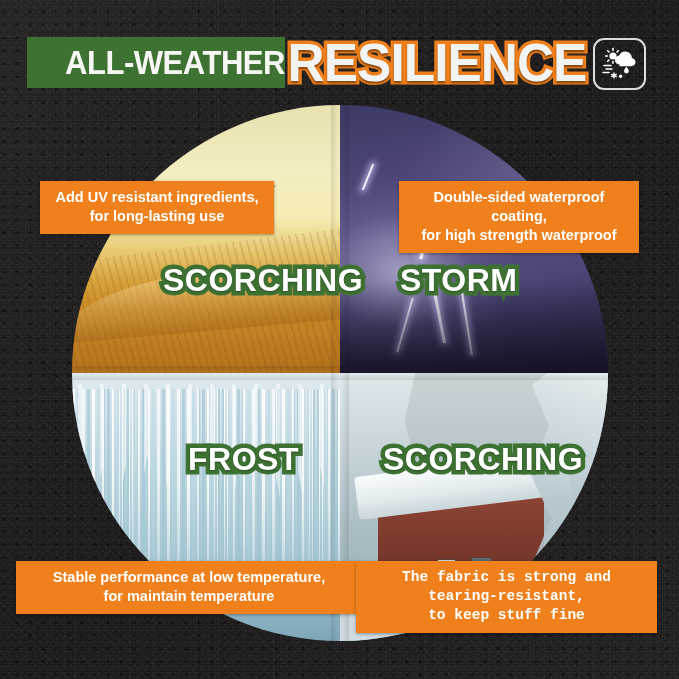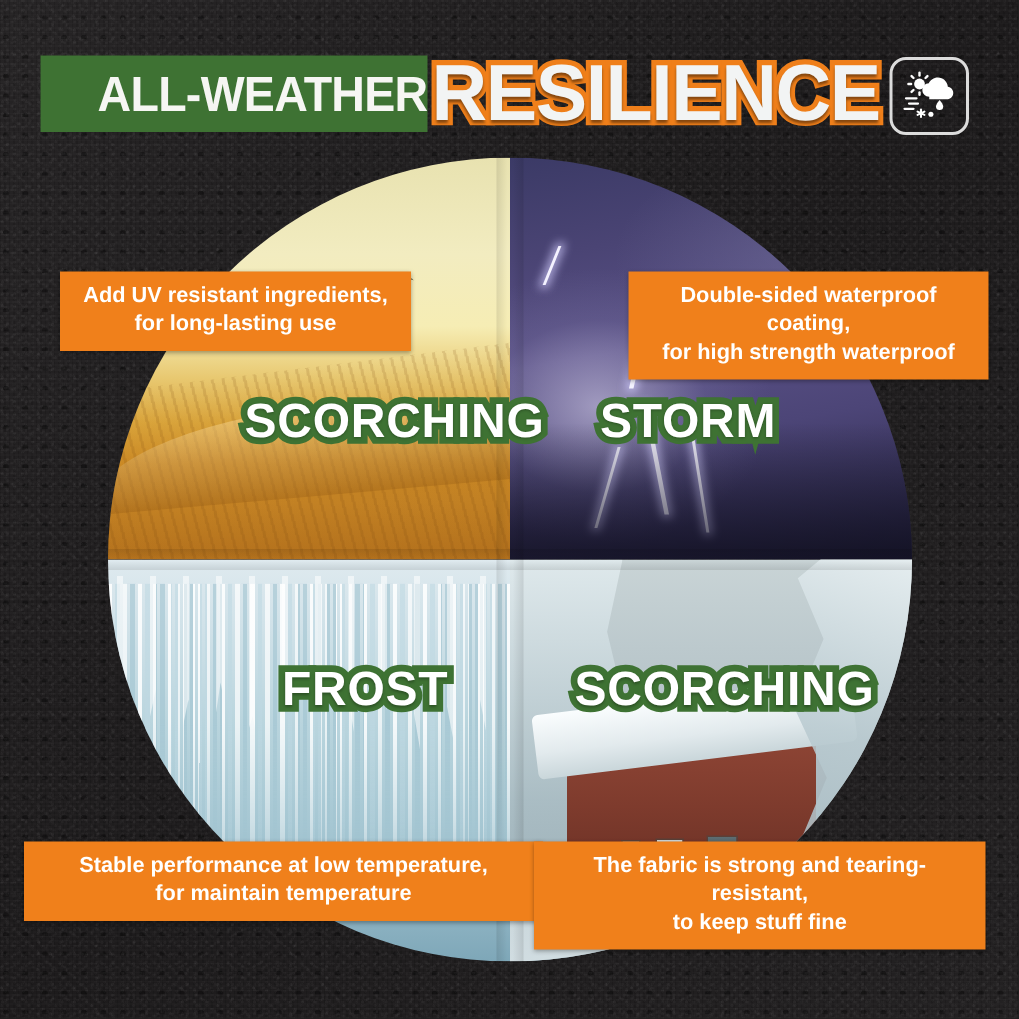--- a/index.html
+++ b/index.html
@@ -227,23 +227,23 @@
     position:absolute;
     background:#f0801b;
     color:#ffffff;
     font-size:14.5px; font-weight:700; line-height:19px;
     padding:7px 12px 8px;
     text-align:center;
     white-space:pre-line;
     box-shadow:0 1px 3px rgba(0,0,0,.35);
   }
   #caption-scorching { left:40px;  top:181px; width:234px; }
-  #caption-storm     { left:419px; top:181px; width:240px; }
+  #caption-storm     { left:399px; top:181px; width:240px; }
   #caption-frost     { left:16px;  top:561px; width:346px; }
-  #caption-blizzard  { left:356px; top:561px; width:301px; }
+  #caption-blizzard  { left:356px; top:561px; width:301px;font-family:Liberation Mono, monospace; }
 
   
   .quad-title {
     position:absolute;
     font-size:32px; font-weight:700; letter-spacing:.5px;
     color:#ffffff;
     font-family:Liberation Sans, sans-serif;
     -webkit-text-stroke:9px #3e7233;
     paint-order:stroke fill;
     white-space:nowrap;

